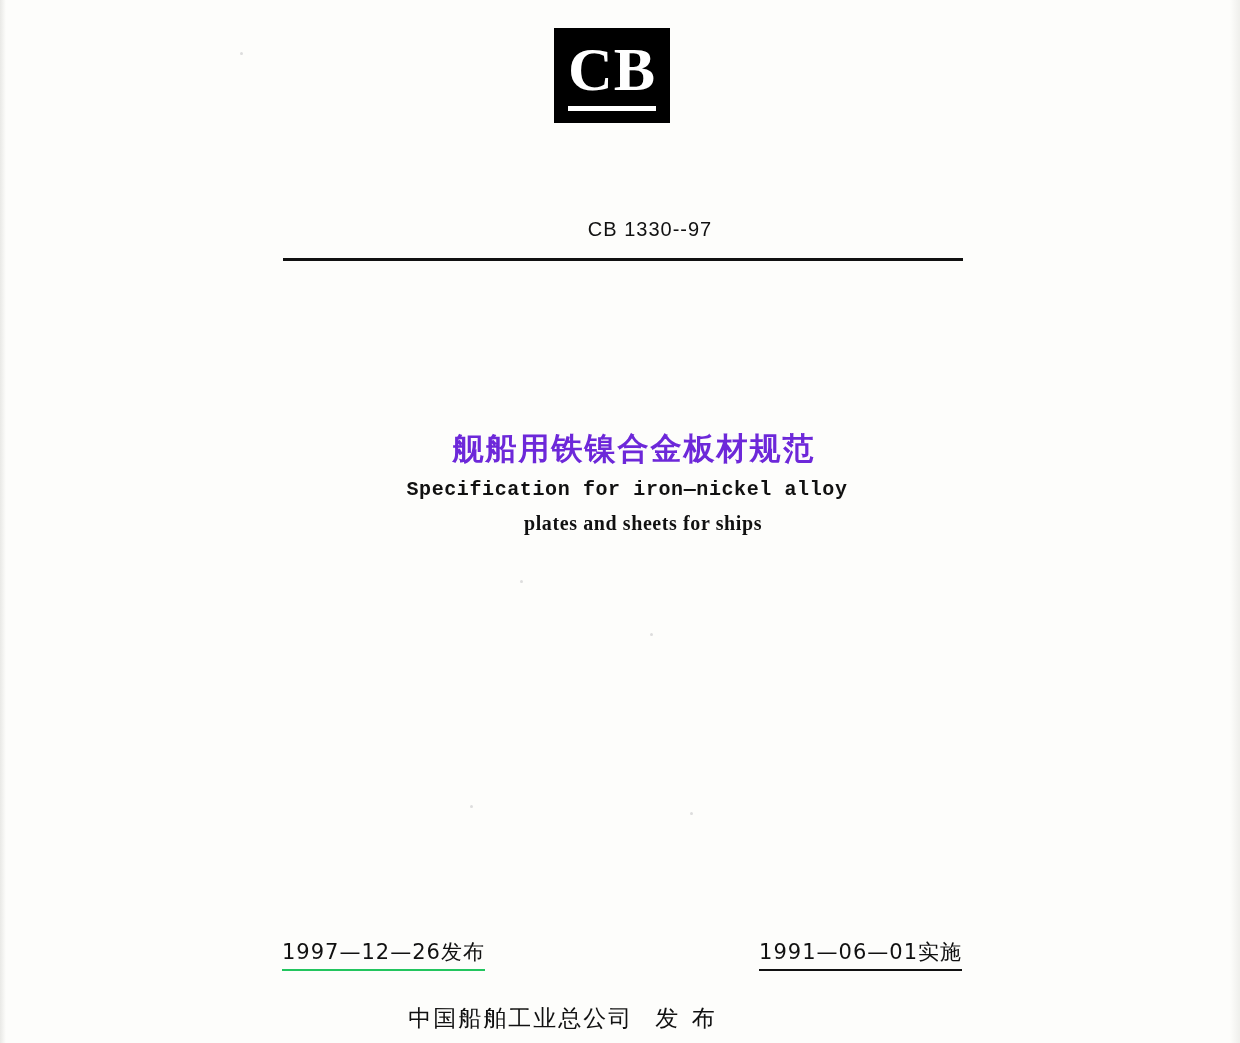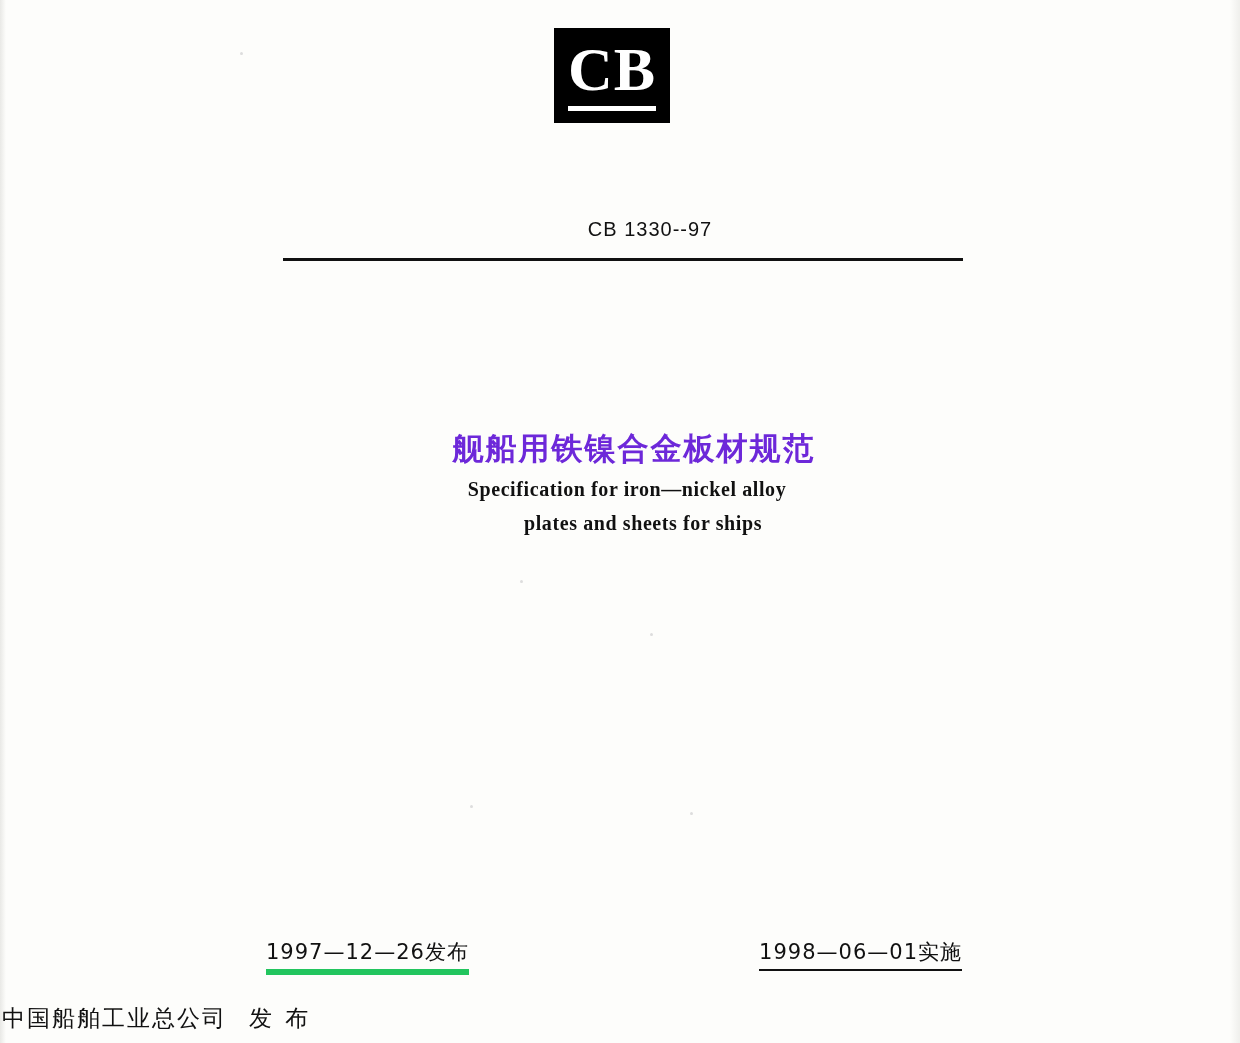--- a/index.html
+++ b/index.html
@@ -107,21 +107,21 @@
     color: #6d28d9;
     padding-left: 28px;
     box-sizing: border-box;
   }
   .title-en-1 {
     position: absolute;
     top: 478px;
     left: 0;
     width: 1240px;
     text-align: center;
-    font-family: Liberation Serif, serif;
+    font-family: Liberation Mono, monospace;
     font-weight: bold;
     font-size: 20px;
     letter-spacing: 0.6px;
     color: #111111;
     padding-left: 14px;
     box-sizing: border-box;
   }
   .title-en-2 {
     position: absolute;
     top: 512px;
@@ -134,45 +134,46 @@
     letter-spacing: 0.6px;
     color: #111111;
     padding-left: 14px;
     box-sizing: border-box;
   }
 
   
   .date-issue {
     position: absolute;
     top: 938px;
-    left: 266px;
+    left: 282px;
     font-family: "DejaVu Sans", sans-serif;
     font-size: 21px;
     letter-spacing: 1px;
     color: #111111;
     padding-bottom: 3px;
-    border-bottom: 6px solid #22c55e;
+    border-bottom: 2px solid #22c55e;
   }
   .date-effective {
     position: absolute;
     top: 938px;
     right: 278px;
     font-family: "DejaVu Sans", sans-serif;
     font-size: 21px;
     letter-spacing: 1px;
     color: #111111;
     padding-bottom: 3px;
     border-bottom: 2px solid #111111;
   }
 
   .publisher {
     position: absolute;
     top: 1003px;
     left: 0;
     width: 1124px;
+    text-align: center;
     font-family: "DejaVu Sans", sans-serif;
     font-size: 23px;
     letter-spacing: 2px;
     color: #111111;
     padding-left: 2px;
     box-sizing: border-box;
   }
   .publisher .pub-verb {
     margin-left: 22px;
     letter-spacing: 3px;
@@ -225,19 +226,19 @@
 
   <div class="std-number">CB 1330--97</div>
 
   <div class="rule-top"></div>
 
   <div class="title-cn">舰船用铁镍合金板材规范</div>
   <div class="title-en-1">Specification for iron—nickel alloy</div>
   <div class="title-en-2">plates and sheets for ships</div>
 
   <div class="date-issue">1997—12—26发布</div>
-  <div class="date-effective">1998—06—01实施</div>
+  <div class="date-effective">1991—06—01实施</div>
 
   <div class="publisher">
     <span>中国船舶工业总公司</span><span class="pub-verb">发 布</span>
   </div>
 
 </div>
 
 </body></html>

